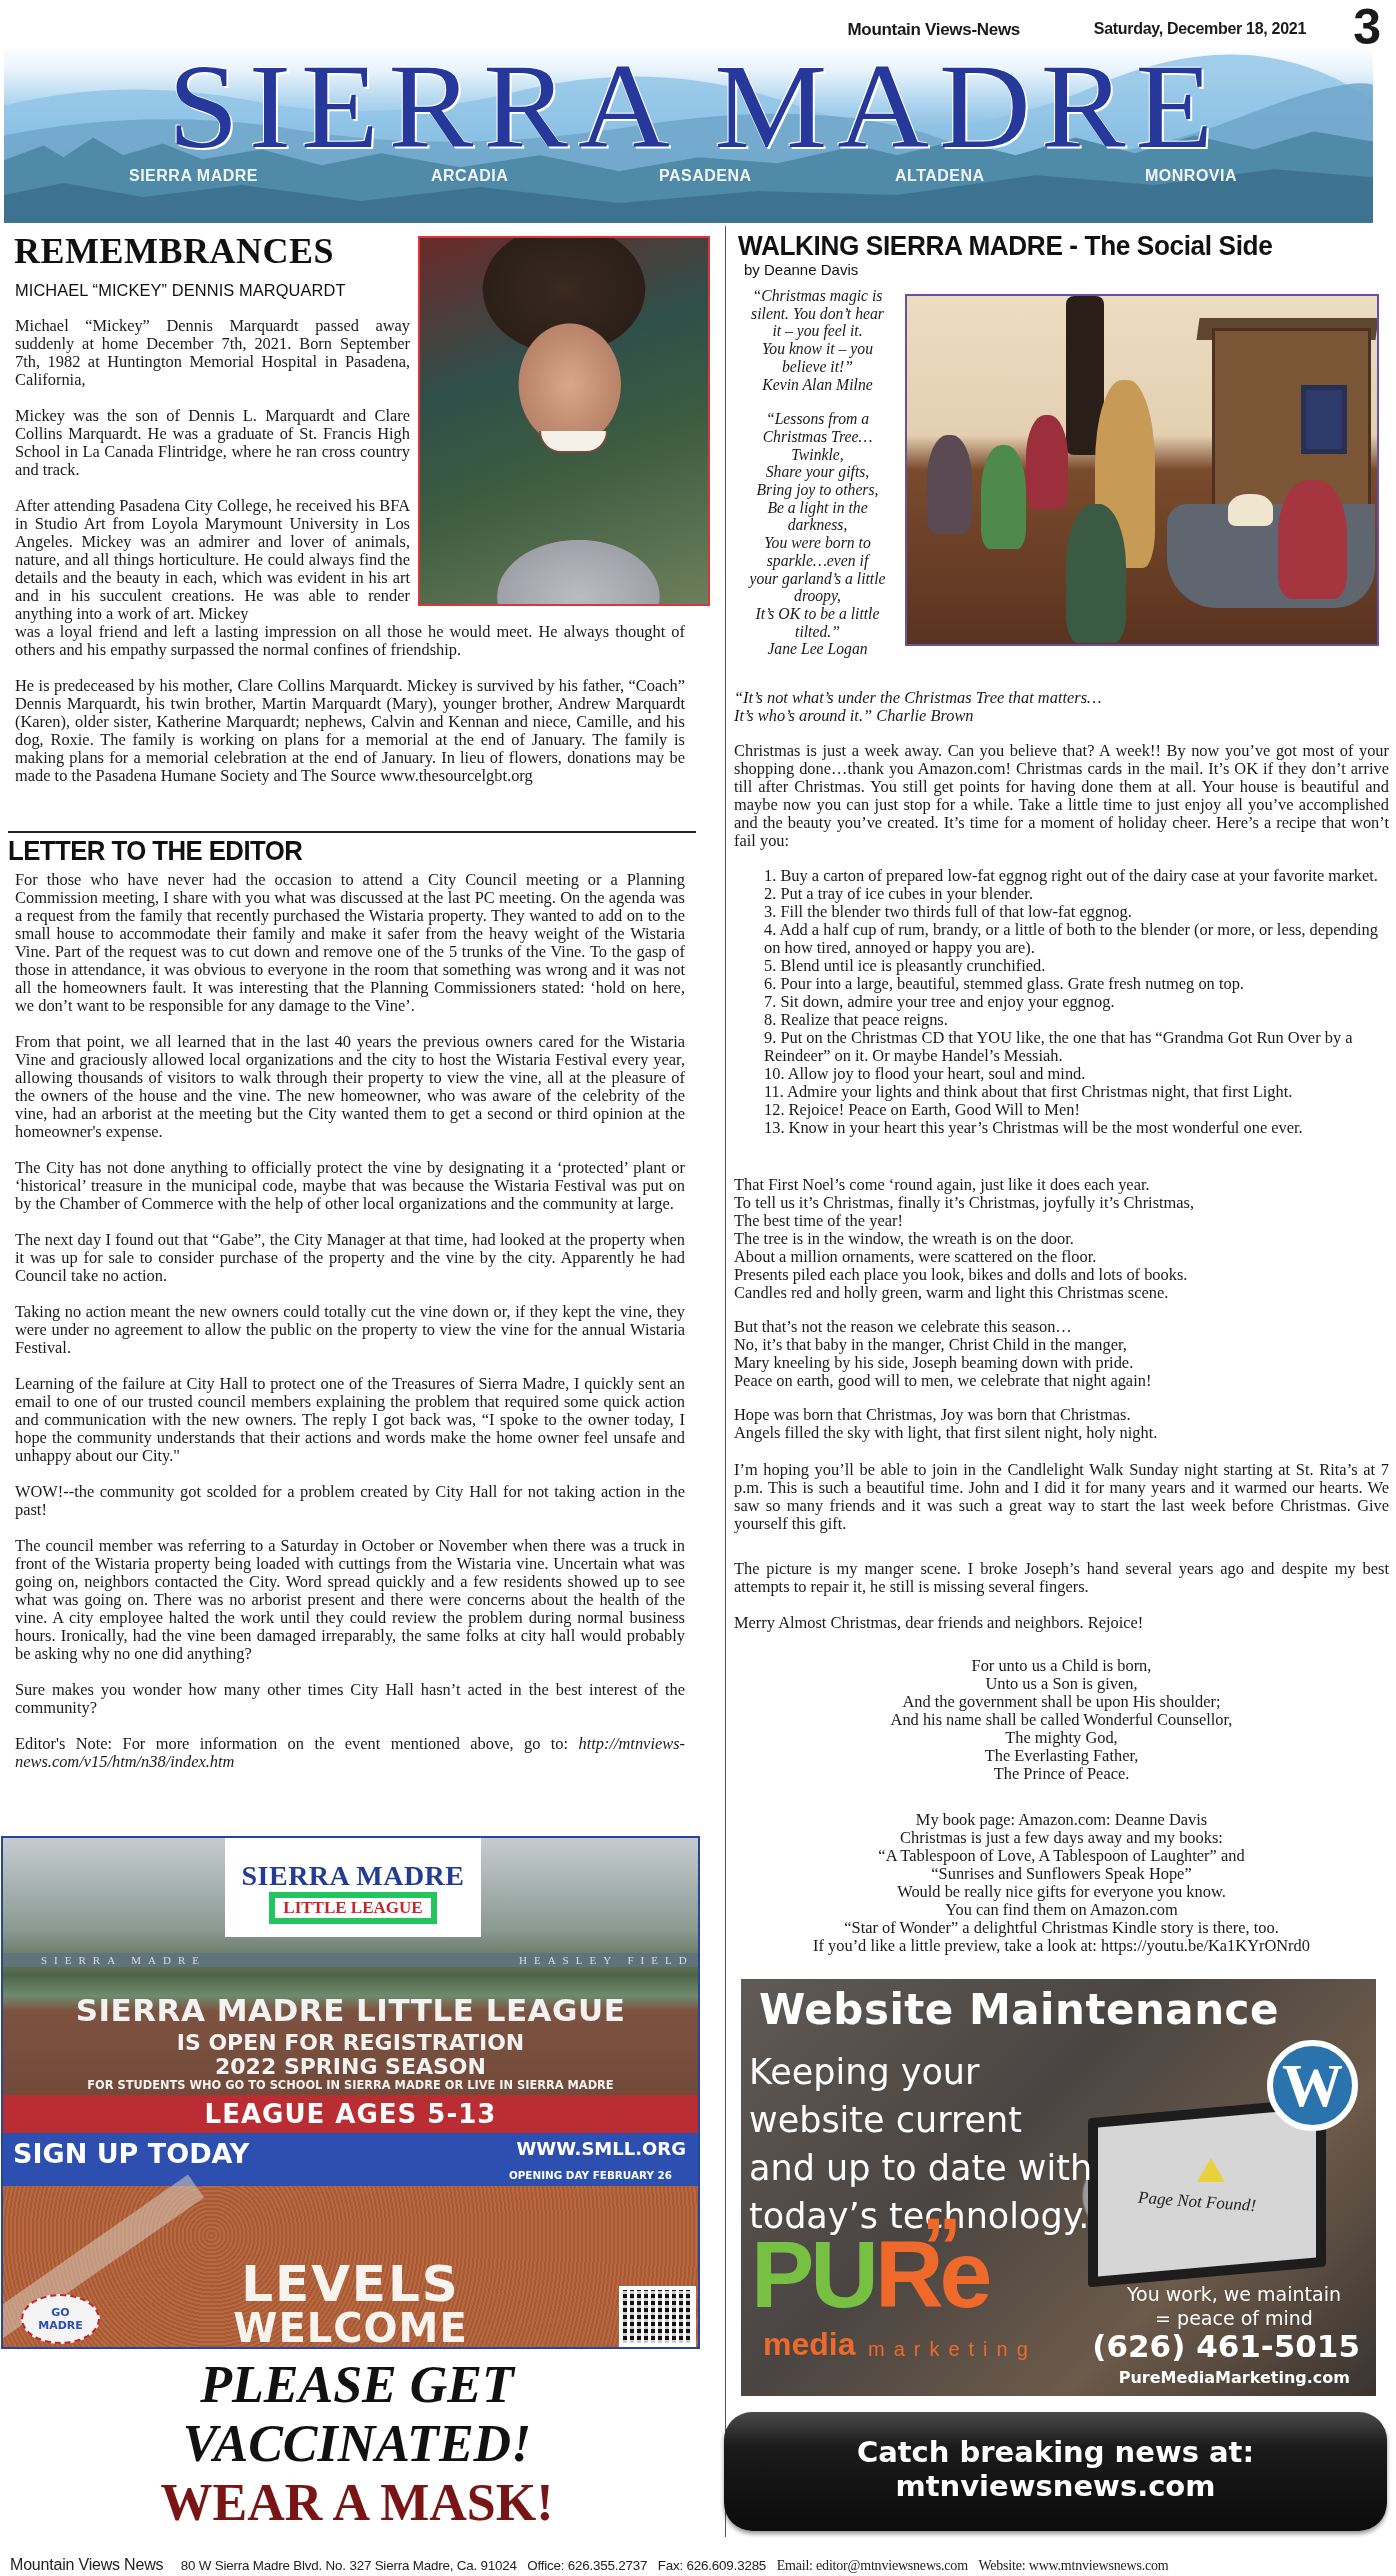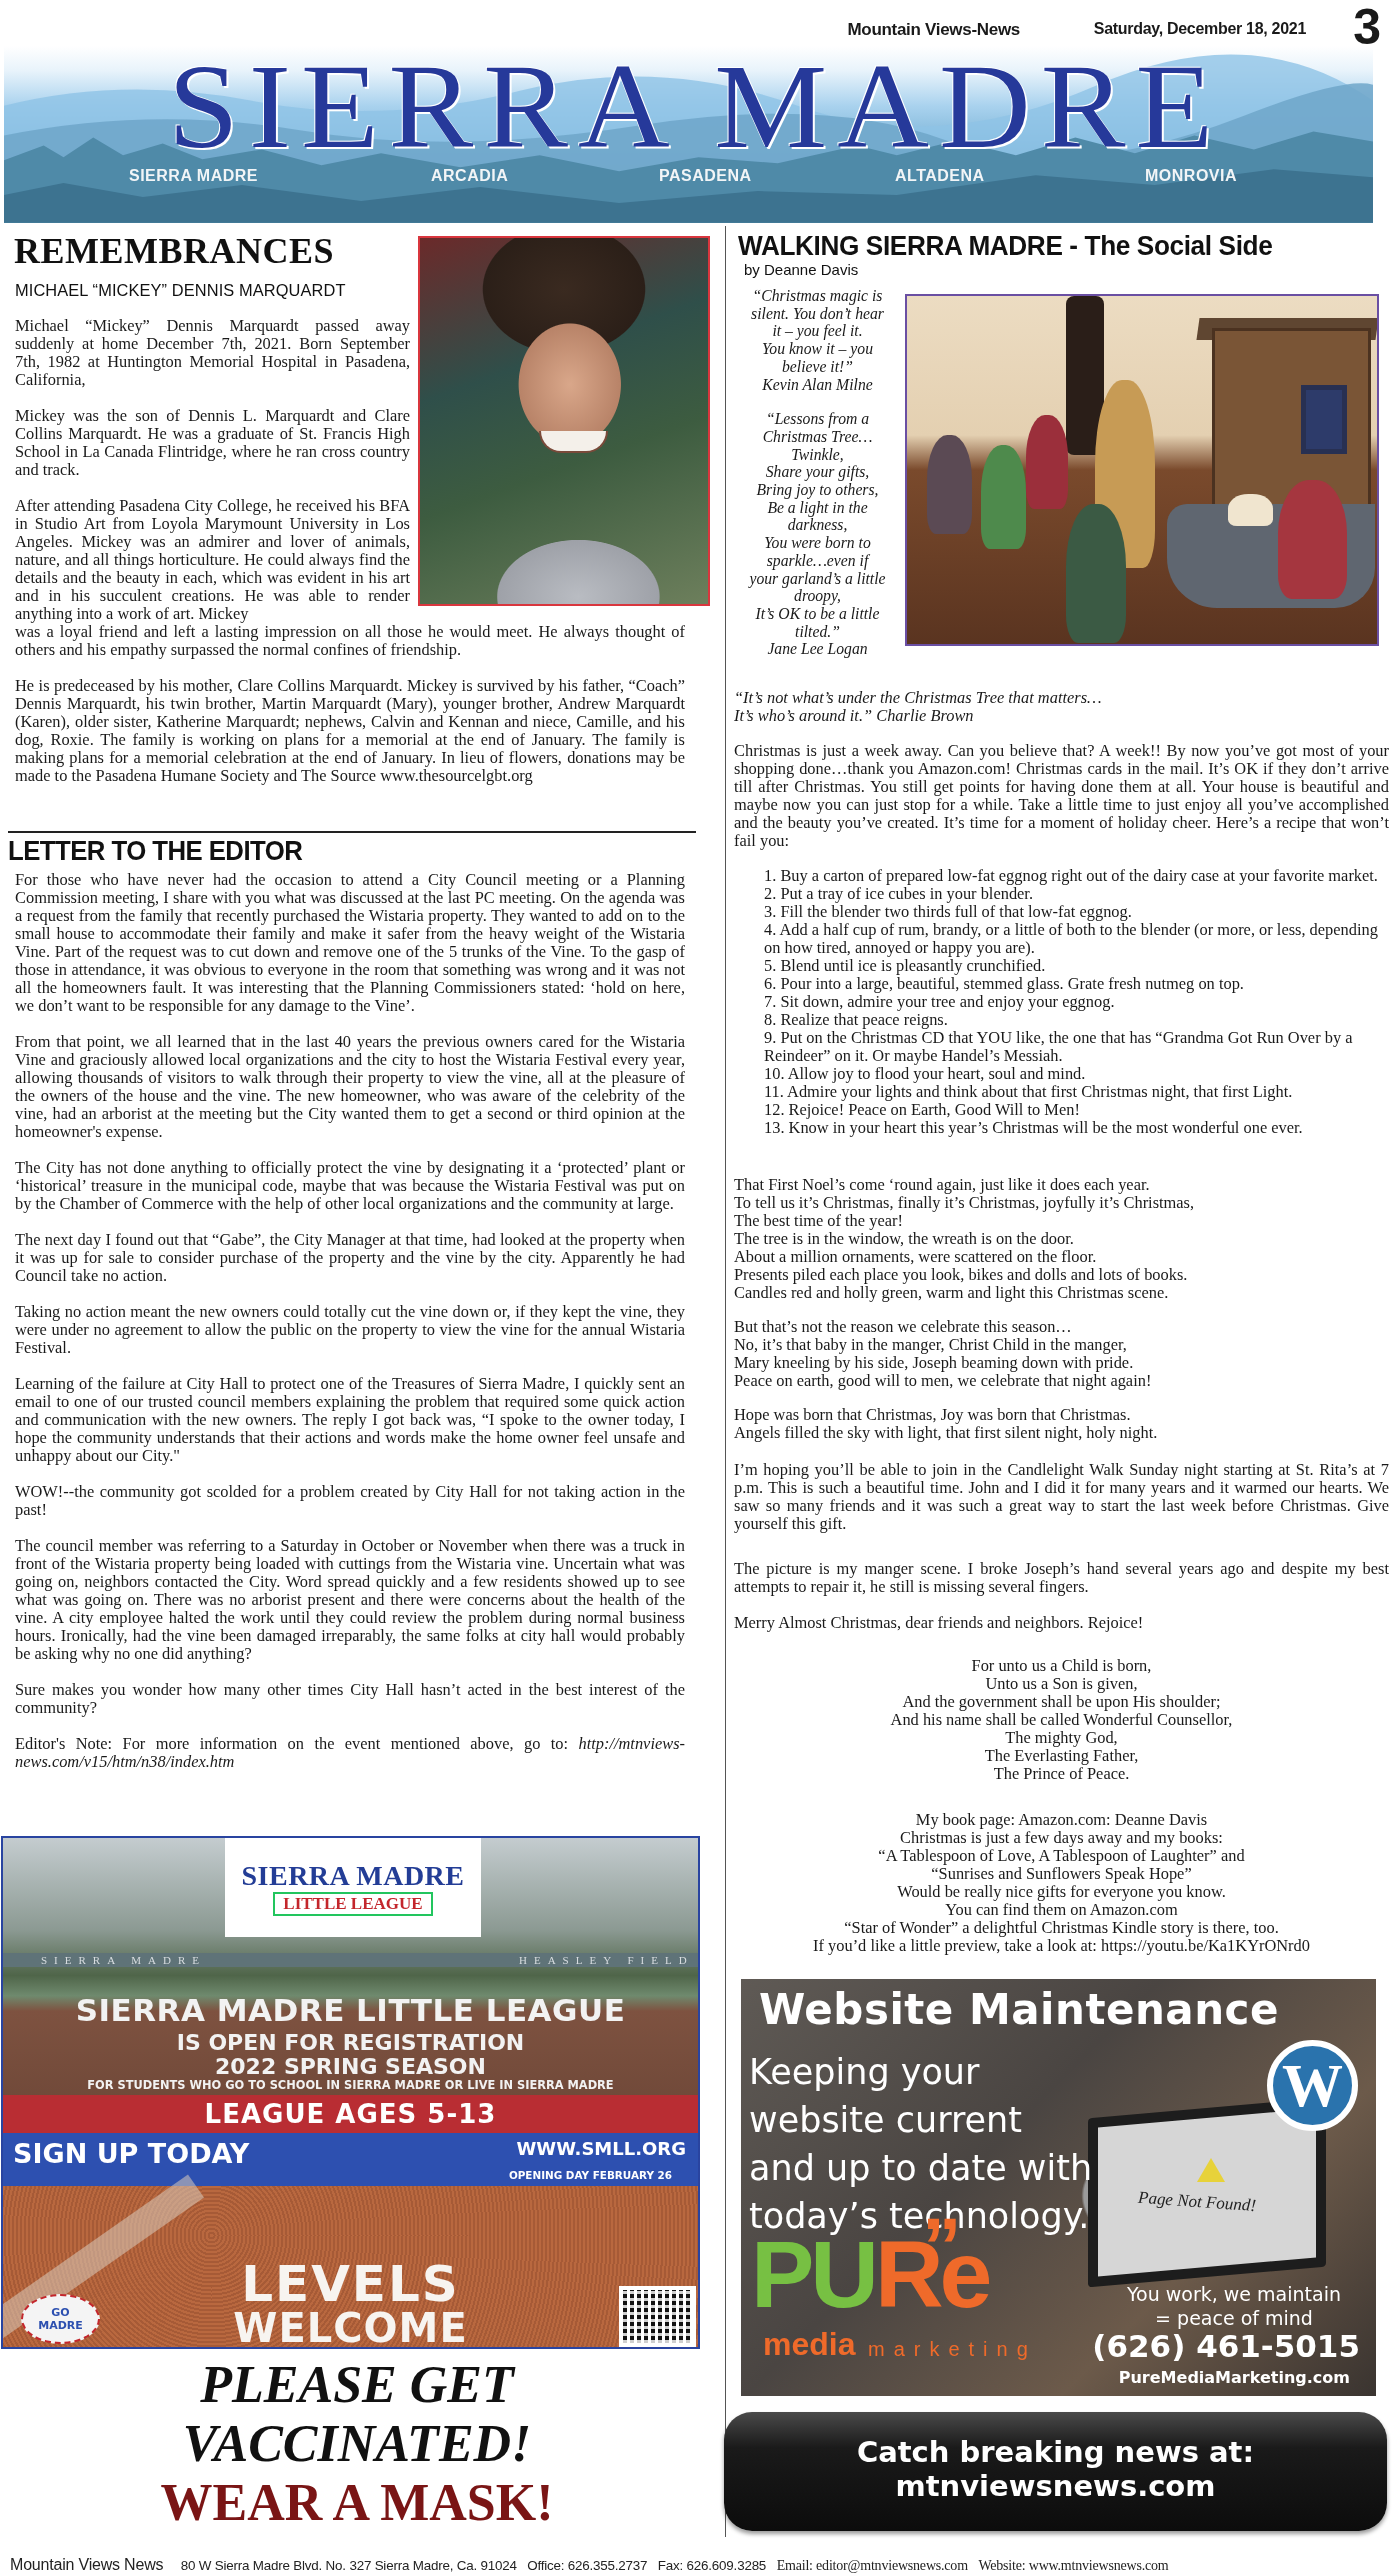--- a/index.html
+++ b/index.html
@@ -42,21 +42,21 @@
   .let-title { position: absolute; left: 8px; top: 609px; font-family: "Liberation Sans", sans-serif; font-weight: bold; font-size: 28px; letter-spacing: -0.6px; color: #111; transform: scaleX(0.92); transform-origin: left; }
   .let-body { position: absolute; left: 15px; top: 645px; width: 670px; }
   .let-body p { margin-bottom: 18px; }
   .let-body .link { font-style: italic; }
 
   
   .ll-ad { position: absolute; left: 1px; top: 1836px; width: 699px; height: 513px; border: 2px solid #2944a0; overflow: hidden;
     background: linear-gradient(180deg, #c4cccf 0%, #8c9a93 18%, #4f6549 27%, #6f8a6e 31%, #7e5240 34%, #6a4536 60%, #7a4a35 100%); }
   .ll-logo { position: absolute; left: 222px; top: 0px; width: 256px; height: 99px; background: #ffffff; text-align: center; }
   .ll-logo .l1 { font-family: "Liberation Serif", serif; font-weight: bold; font-size: 28px; color: #233d96; margin-top: 22px; letter-spacing: 0.5px; }
-  .ll-logo .l2 { display: inline-block; font-family: "Liberation Serif", serif; font-weight: bold; font-size: 17px; color: #c3262c; border: 2px solid #22c55e; padding: 0 8px; margin-top: 0px; }
+  .ll-logo .l2 { display: inline-block; font-family: "Liberation Serif", serif; font-weight: bold; font-size: 17px; color: #c3262c; border: 6px solid #22c55e; padding: 0 8px; margin-top: 0px; }
   .ll-fieldwall { position: absolute; left: 0; top: 115px; width: 100%; height: 14px; background: #5f7378; font-family: "Liberation Serif", serif; font-size: 11px; color: #d8dde0; letter-spacing: 7px; line-height: 14px; }
   .ll-fieldwall .w1 { position: absolute; left: 38px; }
   .ll-fieldwall .w2 { position: absolute; left: 317px; }
   .ll-headline { position: absolute; left: 0; width: 100%; text-align: center; font-family: "DejaVu Sans", sans-serif; font-weight: bold; color: #f2f2f2; }
   .ll-h1 { top: 154px; font-size: 31px; letter-spacing: 0.5px; }
   .ll-h2 { top: 192px; font-size: 22px; }
   .ll-h3 { top: 216px; font-size: 22px; }
   .ll-h4 { top: 240px; font-size: 11.4px; text-align: center; }
   .ll-red { position: absolute; left: 0; top: 257px; width: 100%; height: 38px; background: #b92d33; color: #fff; text-align: center; font-family: "DejaVu Sans", sans-serif; font-weight: bold; font-size: 26px; line-height: 38px; letter-spacing: 1px; }
   .ll-blue { position: absolute; left: 0; top: 295px; width: 100%; height: 54px; background: #2d50b0; color: #fff; font-family: "DejaVu Sans", sans-serif; font-weight: bold; }

